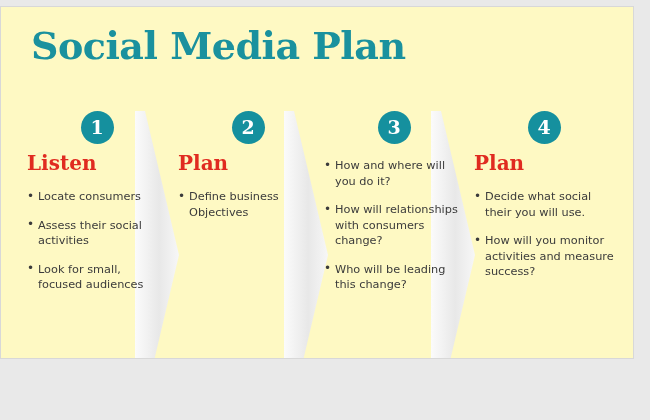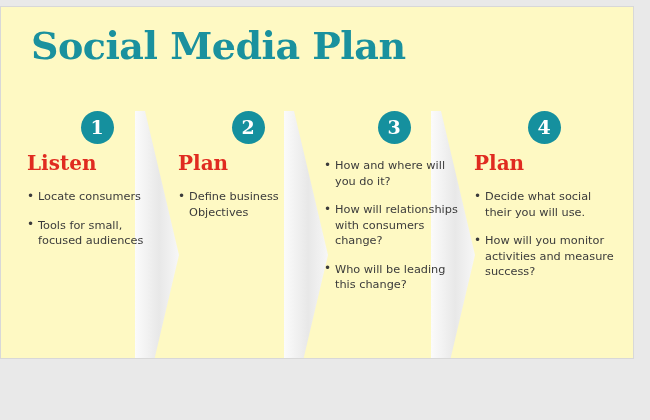--- a/index.html
+++ b/index.html
@@ -153,21 +153,22 @@
       </linearGradient>
     </defs>
     <polygon points="12,8 46,152 12,296 2,296 2,8" fill="url(#cg3)"></polygon>
   </svg>
 
   <div class="step-column" id="step-col-1">
     <div class="step-number-circle">1</div>
     <div class="step-heading">Listen</div>
     <ul class="step-bullets">
       <li>Locate consumers</li>
-      <li>Tools for small, focused audiences</li>
+      <li>Assess their social activities</li>
+      <li>Look for small, focused audiences</li>
     </ul>
   </div>
 
   <div class="step-column" id="step-col-2">
     <div class="step-number-circle">2</div>
     <div class="step-heading">Plan</div>
     <ul class="step-bullets">
       <li>Define business Objectives</li>
     </ul>
   </div>

